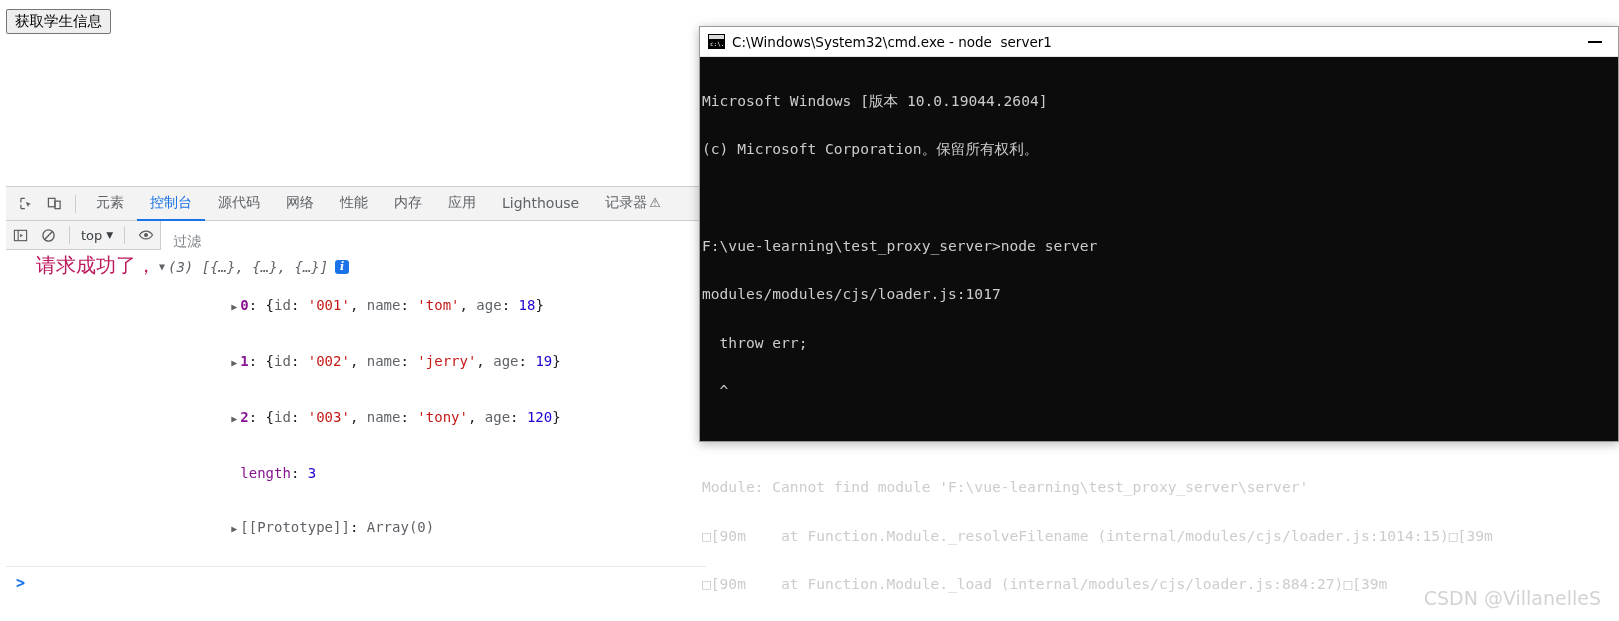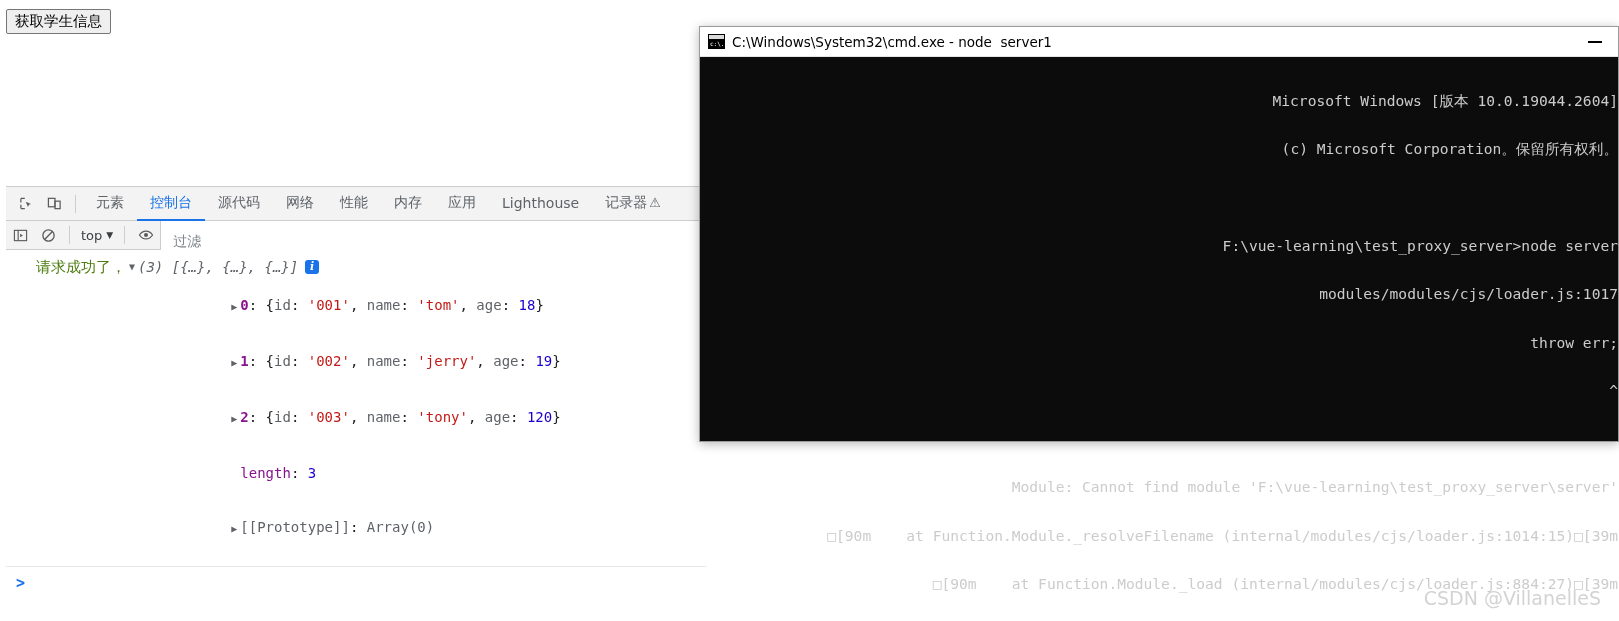--- a/index.html
+++ b/index.html
@@ -94,22 +94,22 @@
     font-family: "DejaVu Sans Mono", "Liberation Mono", monospace;
     font-size: 14px;
     overflow: hidden;
   }
   .log-group { position: relative; padding: 6px 0 0 0; }
   .log-head {
     display: flex; align-items: center; gap: 0;
     padding-left: 30px; line-height: 22px; white-space: pre;
   }
   .log-msg {
-    font-family: Liberation Sans, sans-serif;
-    font-size: 15px; color: #4d7c0f;
+    font-family: Liberation Mono, monospace;
+    font-size: 20px; color: #be185d;
   }
   .tri {
     display: inline-block; width: 12px; color: #5f6368;
     font-size: 10px; text-align: center; cursor: pointer;
   }
   .arr-preview { color: #5f6368; font-style: italic; }
   .info-badge {
     display: inline-flex; align-items: center; justify-content: center;
     width: 14px; height: 14px; margin-left: 7px;
     background: #1a73e8; color: #fff; border-radius: 3px;
@@ -135,21 +135,20 @@
   }
   .prompt-caret { color: #1a73e8; font-size: 15px; font-weight: 600; }
 
   
   .cmd-window {
     position: absolute; left: 699px; top: 26px;
     width: 920px; height: 416px;
     background: #0c0c0c;
     border: 1px solid #9a9a9a;
     box-shadow: 0 2px 10px rgba(0,0,0,0.28);
-    text-align: right;
   }
   .cmd-title {
     height: 30px; background: #ffffff;
     display: flex; align-items: center;
     padding-left: 8px;
     border-bottom: 1px solid #e5e5e5;
   }
   .cmd-icon {
     width: 17px; height: 15px; flex: 0 0 auto;
     background: #000; border: 1px solid #000;

